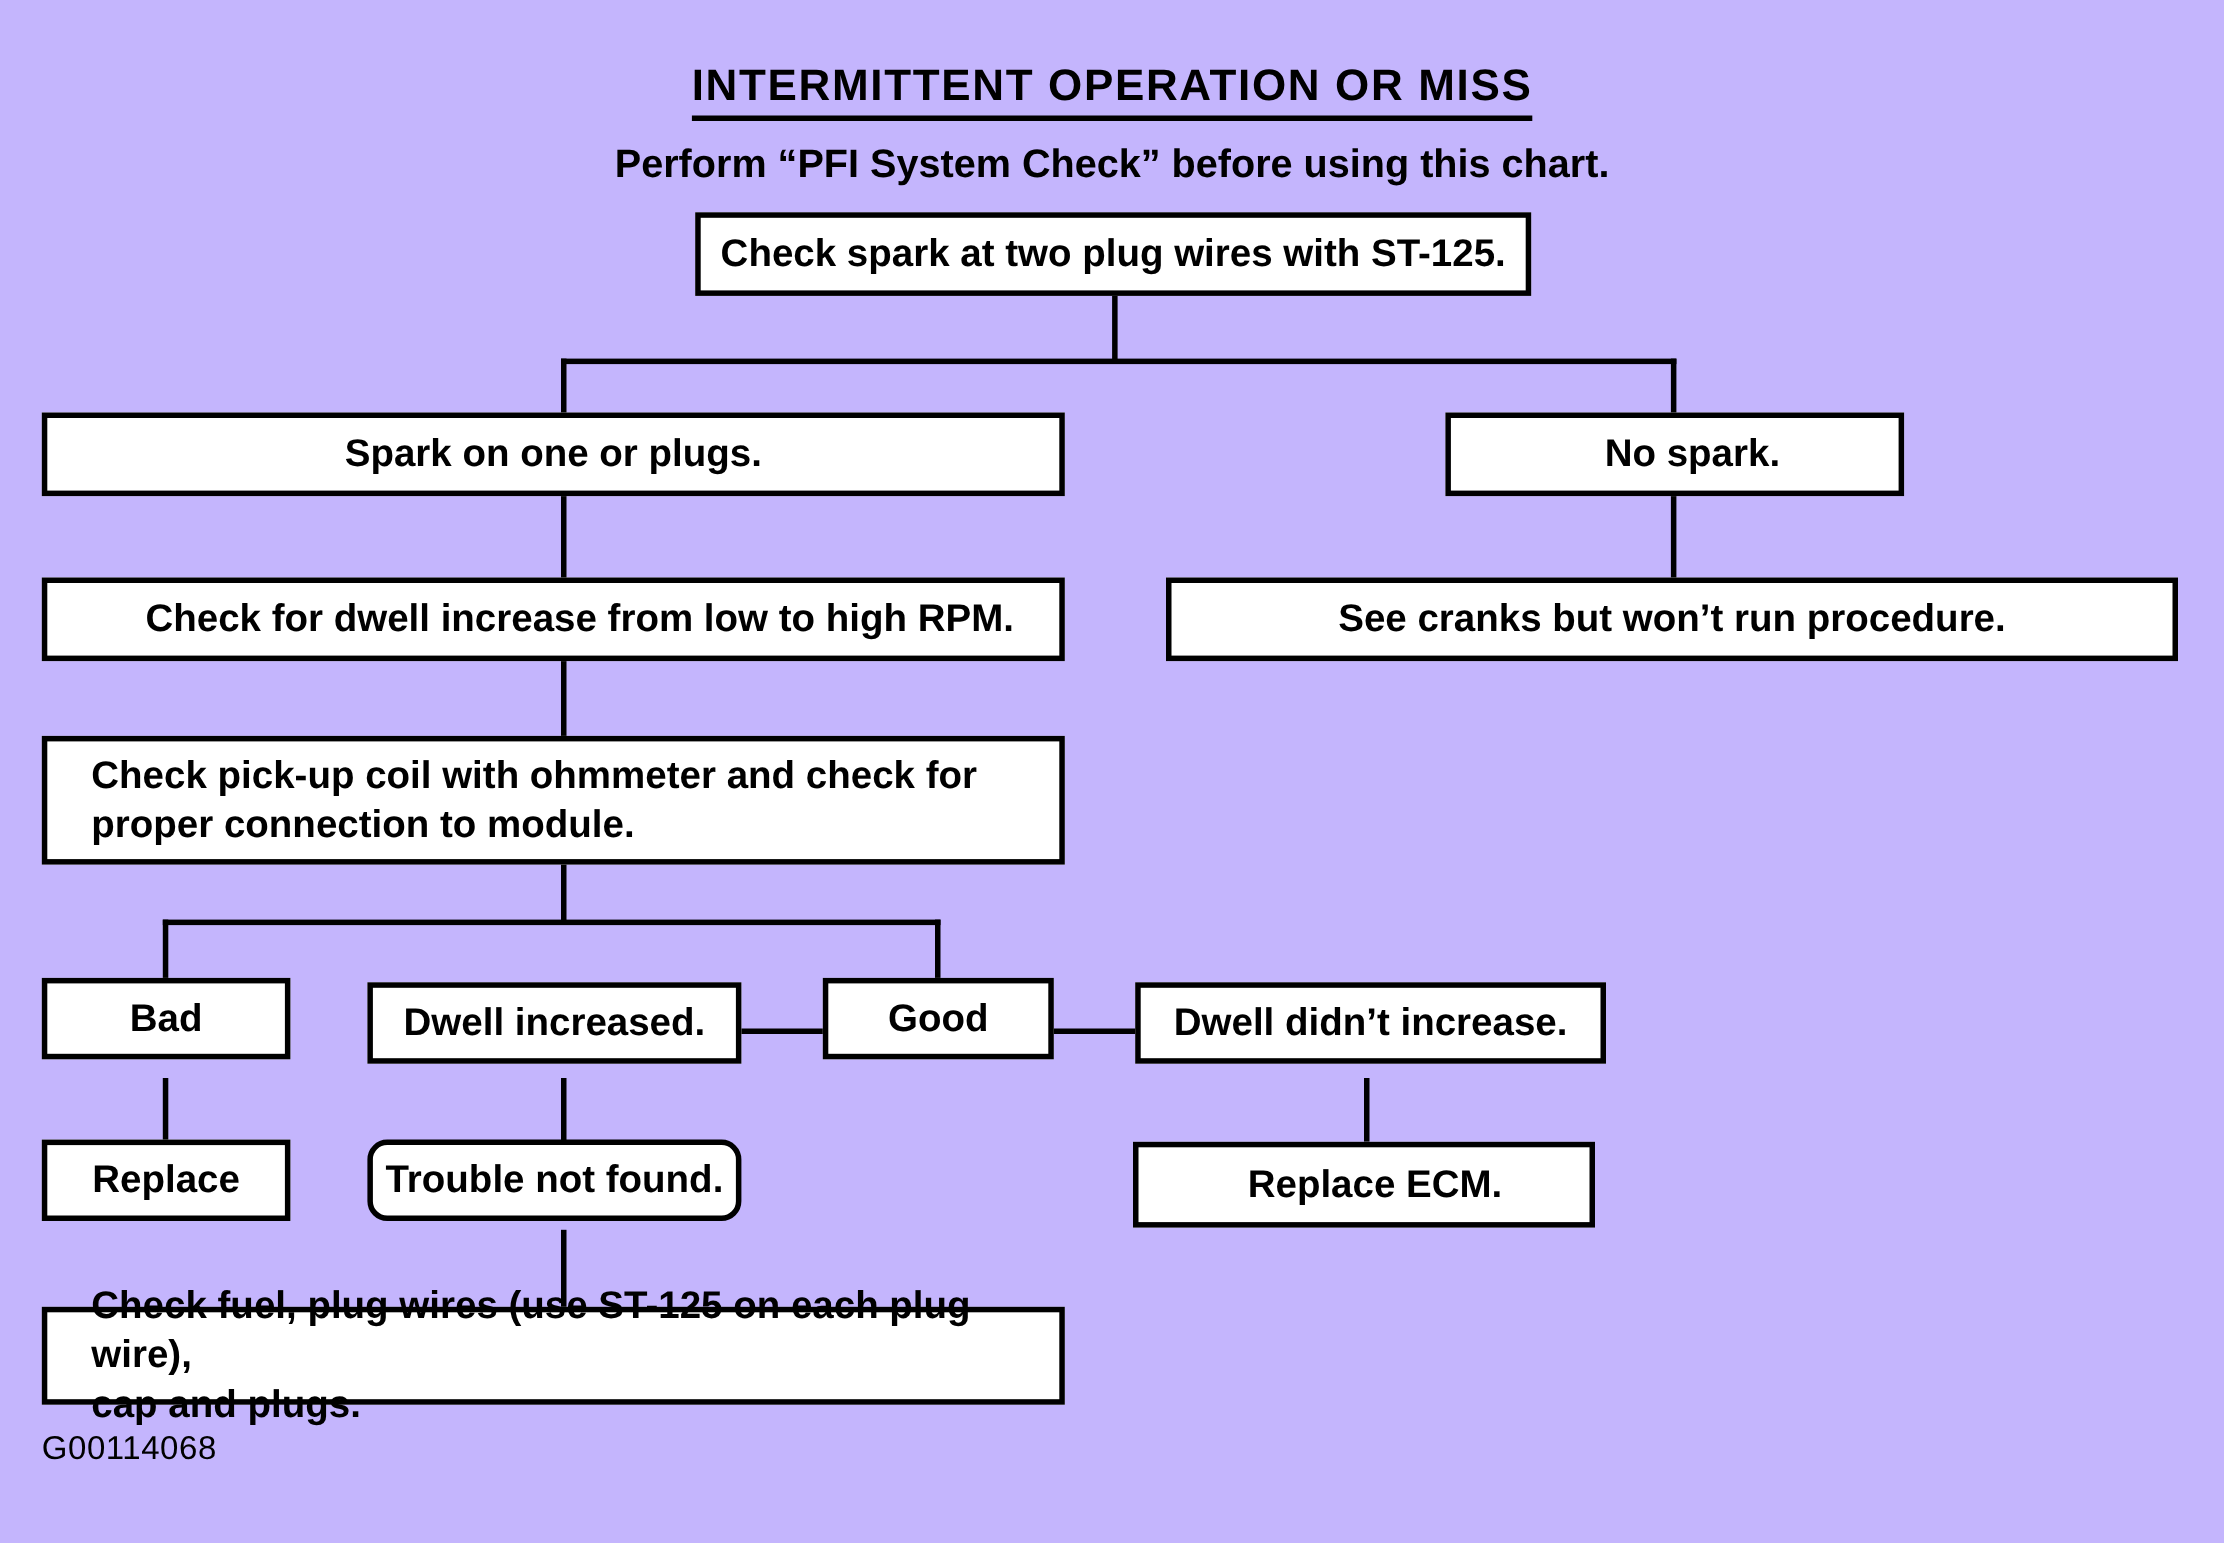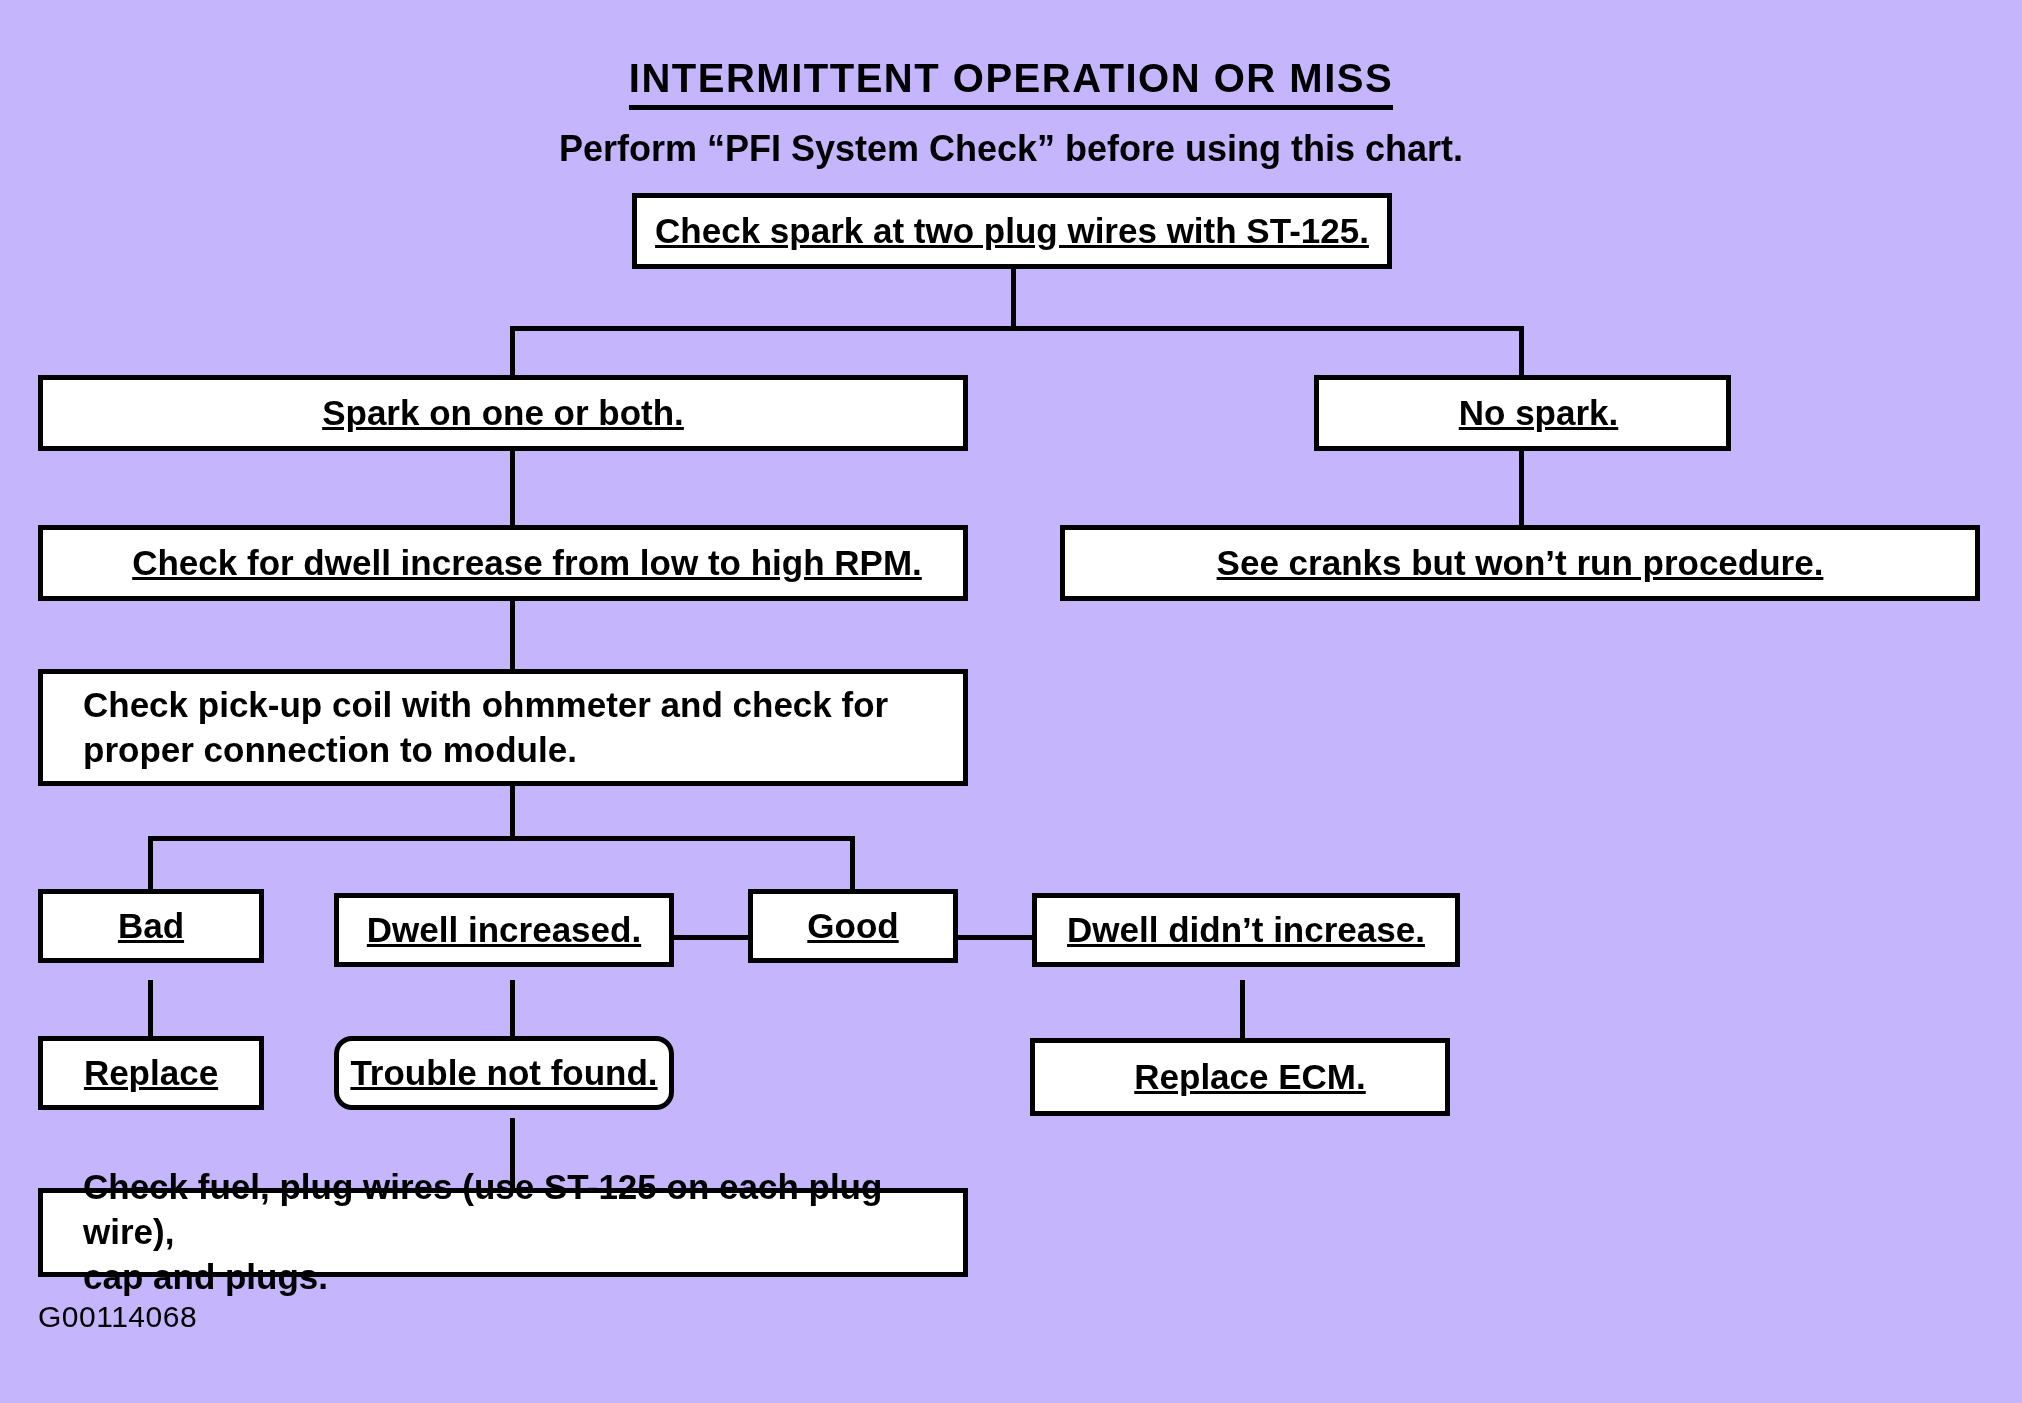--- a/index.html
+++ b/index.html
@@ -58,21 +58,20 @@
     display: flex;
     align-items: center;
     font-weight: bold;
     font-size: 35px;
     line-height: 1.28;
     z-index: 3;
   }
   .box.center {
     justify-content: center;
     text-align: right;
-    text-decoration: underline;
   }
   .box.left {
     justify-content: flex-start;
     text-align: left;
     padding-left: 40px;
   }
   .box .txt { display: block; }
 
   
   .vline {
@@ -132,21 +131,21 @@
   <div class="vline" style="left:510px; top:980px; height:60px;"></div>
   <div class="vline" style="left:1240px; top:980px; height:58px;"></div>
 
   <div class="vline" style="left:510px; top:1118px; height:72px;"></div>
 
   <div class="box center" style="left:632px; top:193px; width:760px; height:76px;">
     <span class="txt">Check spark at two plug wires with ST-125.</span>
   </div>
 
   <div class="box center" style="left:38px; top:375px; width:930px; height:76px;">
-    <span class="txt">Spark on one or both.</span>
+    <span class="txt">Spark on one or plugs.</span>
   </div>
 
   <div class="box center" style="left:1314px; top:375px; width:417px; height:76px;padding-left:32px;">
     <span class="txt">No spark.</span>
   </div>
 
   <div class="box center" style="left:38px; top:525px; width:930px; height:76px;padding-left:48px;">
     <span class="txt">Check for dwell increase from low to high RPM.</span>
   </div>
 

